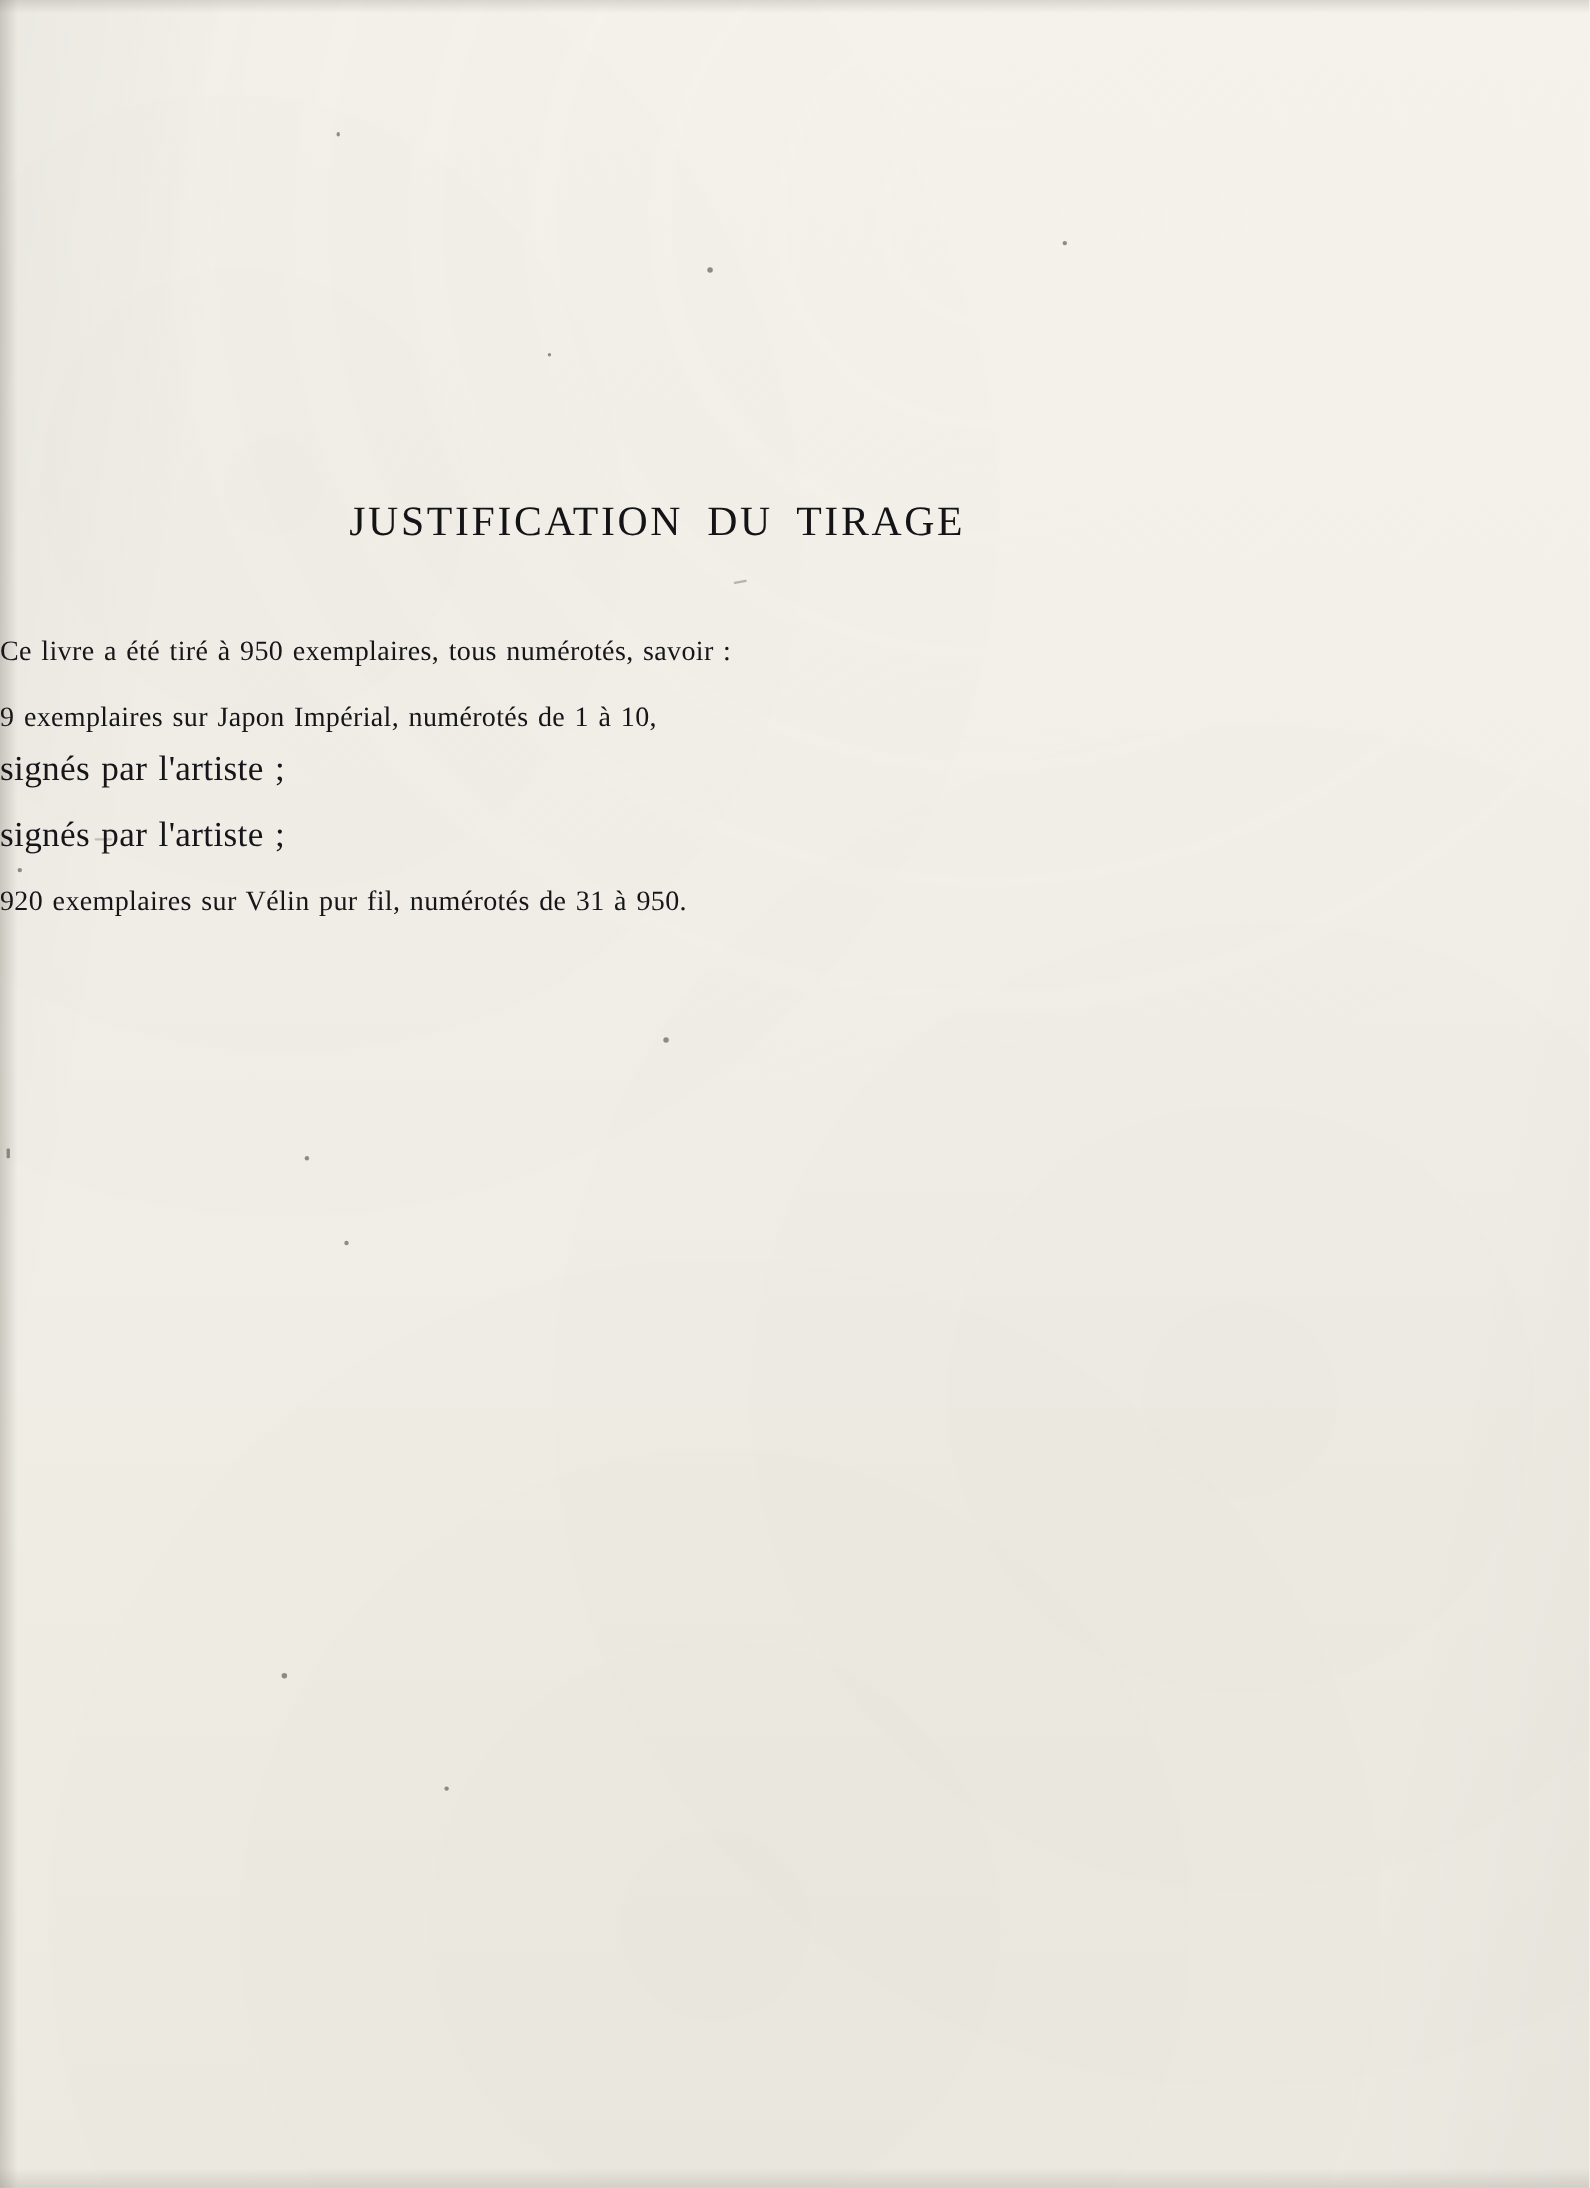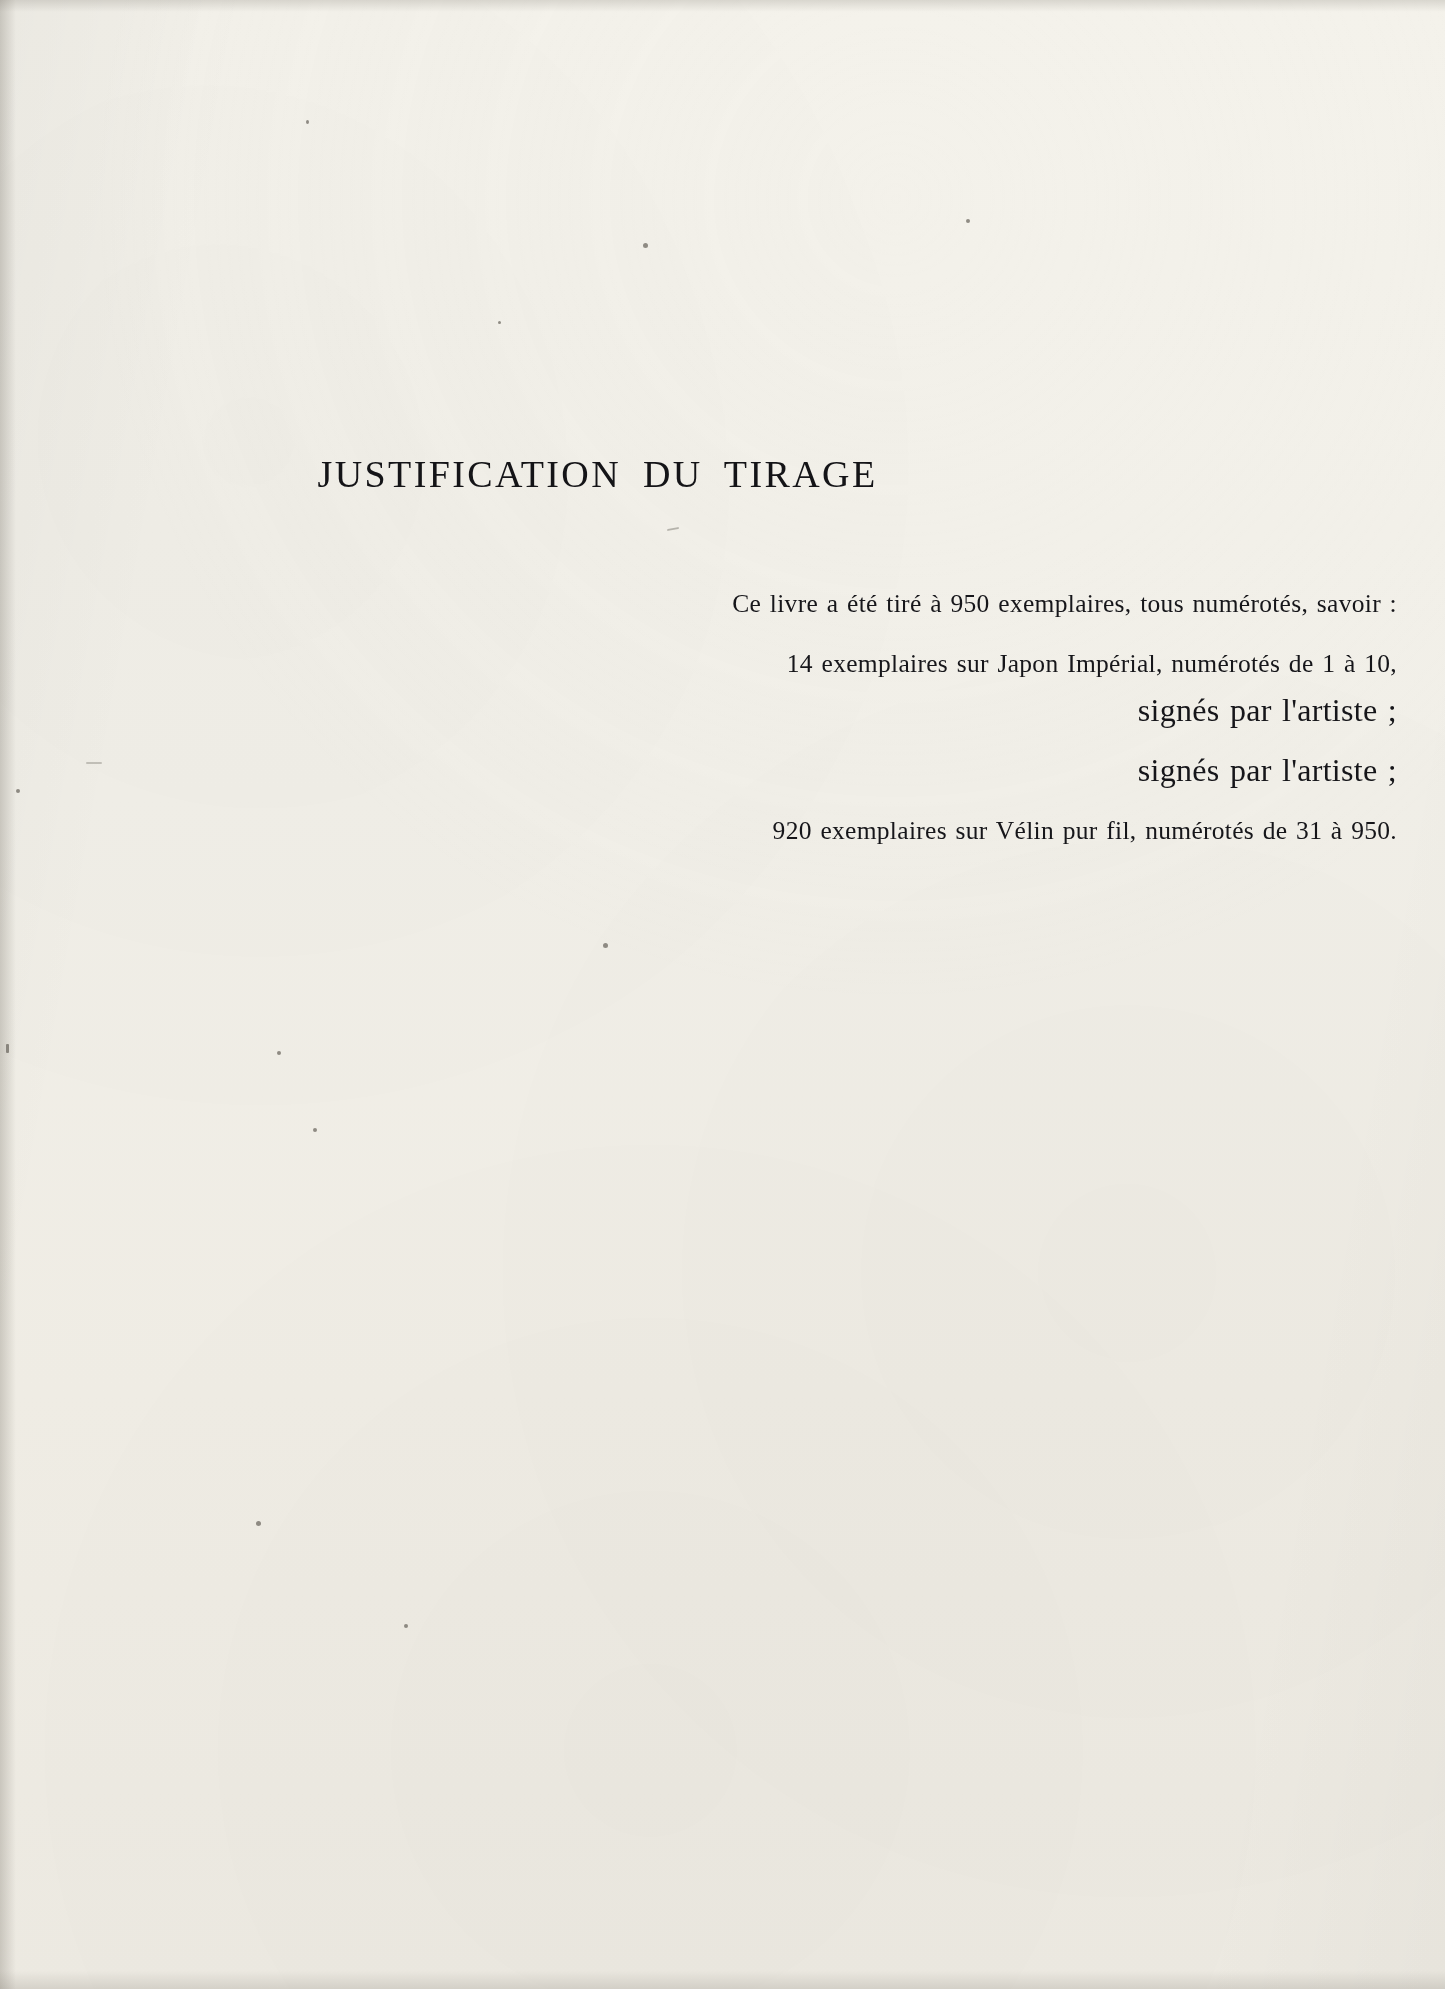--- a/index.html
+++ b/index.html
@@ -79,24 +79,24 @@
     text-align: center;
     font-size: 38px;
     letter-spacing: 2.4px;
     word-spacing: 10px;
     font-weight: 400;
     color: #141417;
   }
 
   .colophon {
     position: absolute;
-    top: 580px;
+    top: 568px;
     left: 0;
     width: 1397px;
-    text-align: right;
+    text-align: left;
     font-size: 25.5px;
     line-height: 47px;
     color: #16161a;
   }
   .colophon .line {
     display: block;
     white-space: nowrap;
     letter-spacing: 0.3px;
     word-spacing: 2px;
   }
@@ -144,21 +144,21 @@
   <div class="speck" style="left:256px; top:1521px; width:5px; height:5px;"></div>
   <div class="speck" style="left:404px; top:1624px; width:4px; height:4px;"></div>
 
   <div class="text-block">
 
     <div class="title">JUSTIFICATION DU TIRAGE</div>
 
     <div class="colophon">
       <span class="line">Ce livre a été tiré à 950 exemplaires, tous numérotés, savoir :</span>
       <span class="gap"></span>
-      <span class="line">14 exemplaires sur Japon Impérial, numérotés de 1 à 10,</span>
+      <span class="line">9 exemplaires sur Japon Impérial, numérotés de 1 à 10,</span>
       <span class="line signed">signés par l'artiste ;</span>
       <span class="gap"></span>
       <span class="line signed">signés par l'artiste ;</span>
       <span class="gap"></span>
       <span class="line">920 exemplaires sur Vélin pur fil, numérotés de 31 à 950.</span>
     </div>
 
   </div>
 </div>
 

